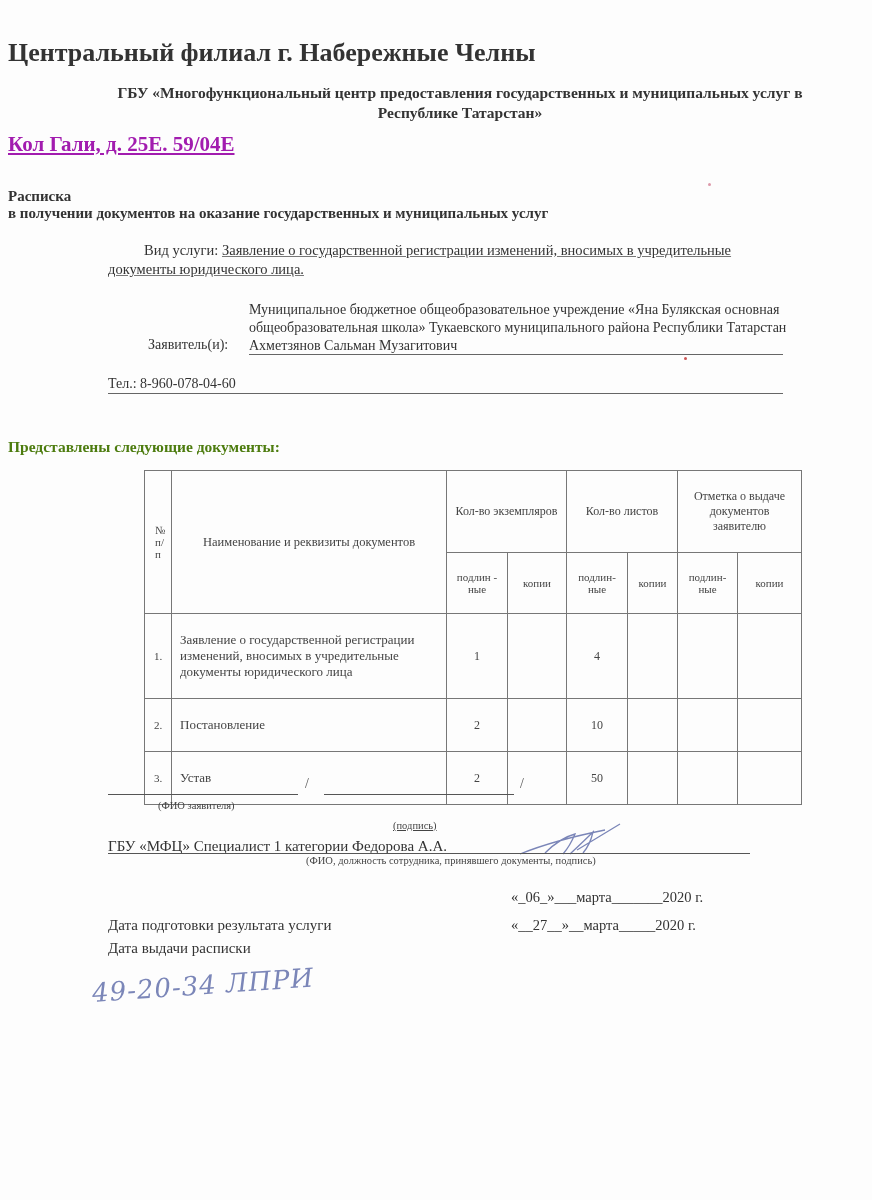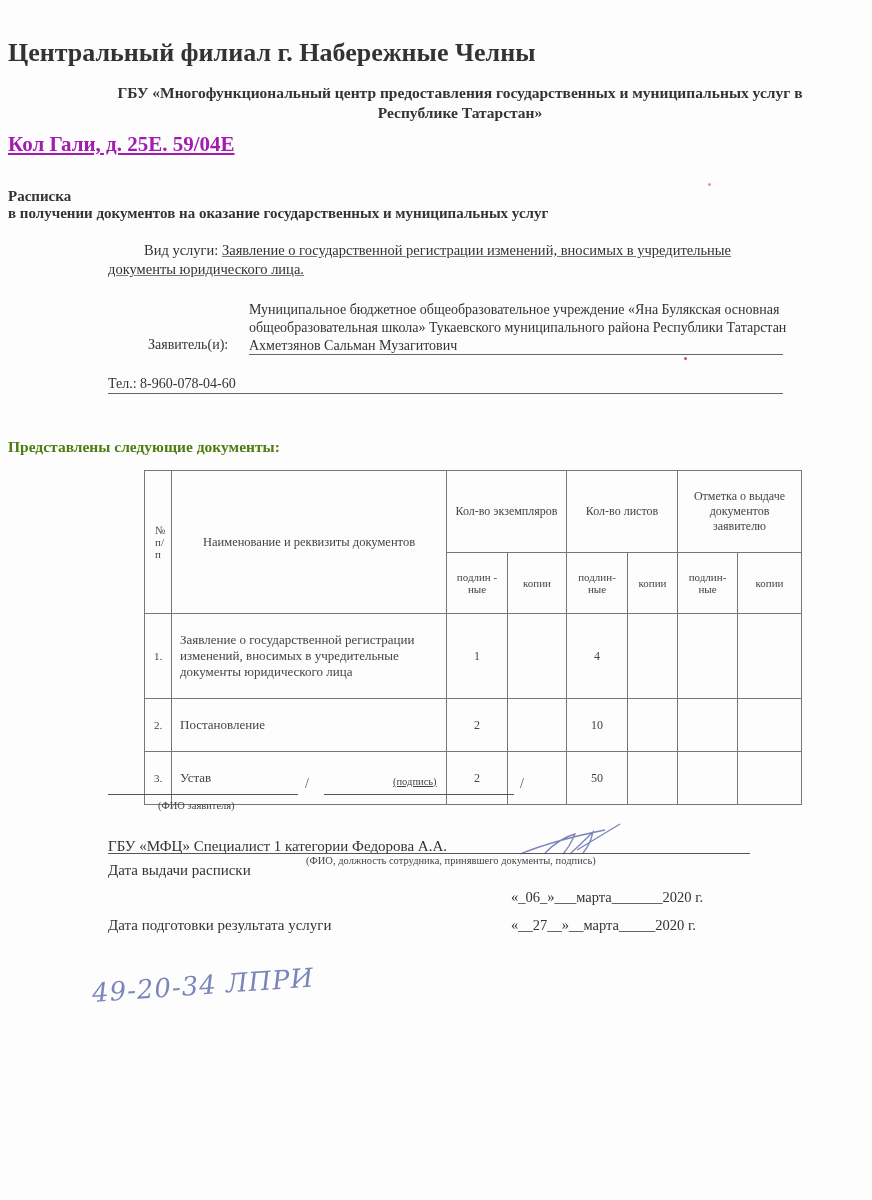--- a/index.html
+++ b/index.html
@@ -119,30 +119,30 @@
     <td></td>
   </tr>
 </tbody>
   </table>
 
 <div class="sig-line" style="left:108px; top:794px; width:190px;"></div>
 <div class="slash" style="left:305px; top:776px;">/</div>
 <div class="sig-line" style="left:324px; top:794px; width:190px;"></div>
 <div class="slash" style="left:520px; top:776px;">/</div>
 <div class="cap" style="left:158px; top:800px;">(ФИО заявителя)</div>
-<div class="cap" style="left:393px; top:776px;text-decoration:underline;">(подпись)</div>
+<div class="cap" style="left:393px; top:820px;text-decoration:underline;">(подпись)</div>
 
 <div class="abs spec">ГБУ «МФЦ» Специалист 1 категории Федорова А.А.</div>
 <svg class="abs" style="left:515px; top:820px;" width="110" height="40">
   <path d="M5 34 Q40 20 90 10 M30 33 Q45 18 60 14 Q55 26 48 34 M55 34 Q70 20 78 12 Q75 25 68 33 M62 30 L105 4" stroke="#7b86b8" stroke-width="1.3" fill="none"></path>
 </svg>
 <div class="sig-line" style="left:108px; top:853px; width:642px;"></div>
 <div class="cap" style="left:278px; top:855px;margin-left:28px;">(ФИО, должность сотрудника, принявшего документы, подпись)</div>
 
-<div class="date-label" style="top:862px;text-align:right;">Дата выдачи расписки</div>
+<div class="date-label" style="top:940px;text-align:right;">Дата выдачи расписки</div>
 <div class="date-val" style="top:889px;">«_06_»___марта_______2020 г.</div>
 <div class="date-label" style="top:917px;">Дата подготовки результата услуги</div>
 <div class="date-val" style="top:917px;">«__27__»__марта_____2020 г.</div>
 
 <div class="abs handwriting">49-20-34 ЛПРИ</div>
 
 <div class="dot" style="left:708px; top:183px; background:#d9a; "></div>
 <div class="dot" style="left:684px; top:357px; background:#c55;"></div>
 
 </body></html>

